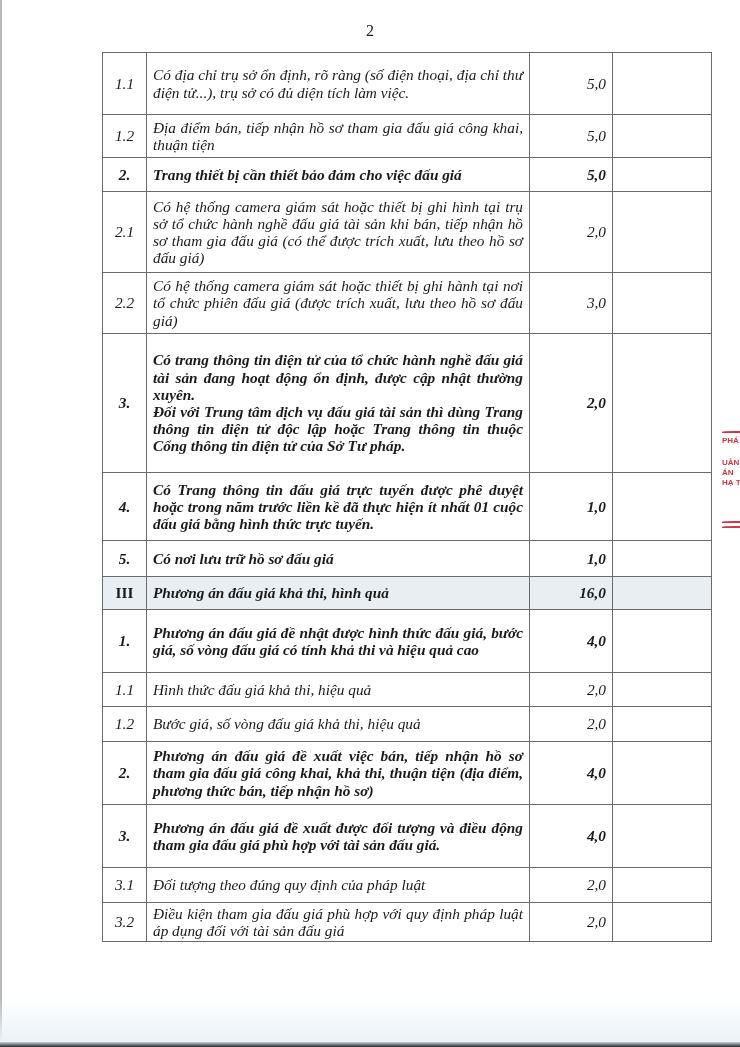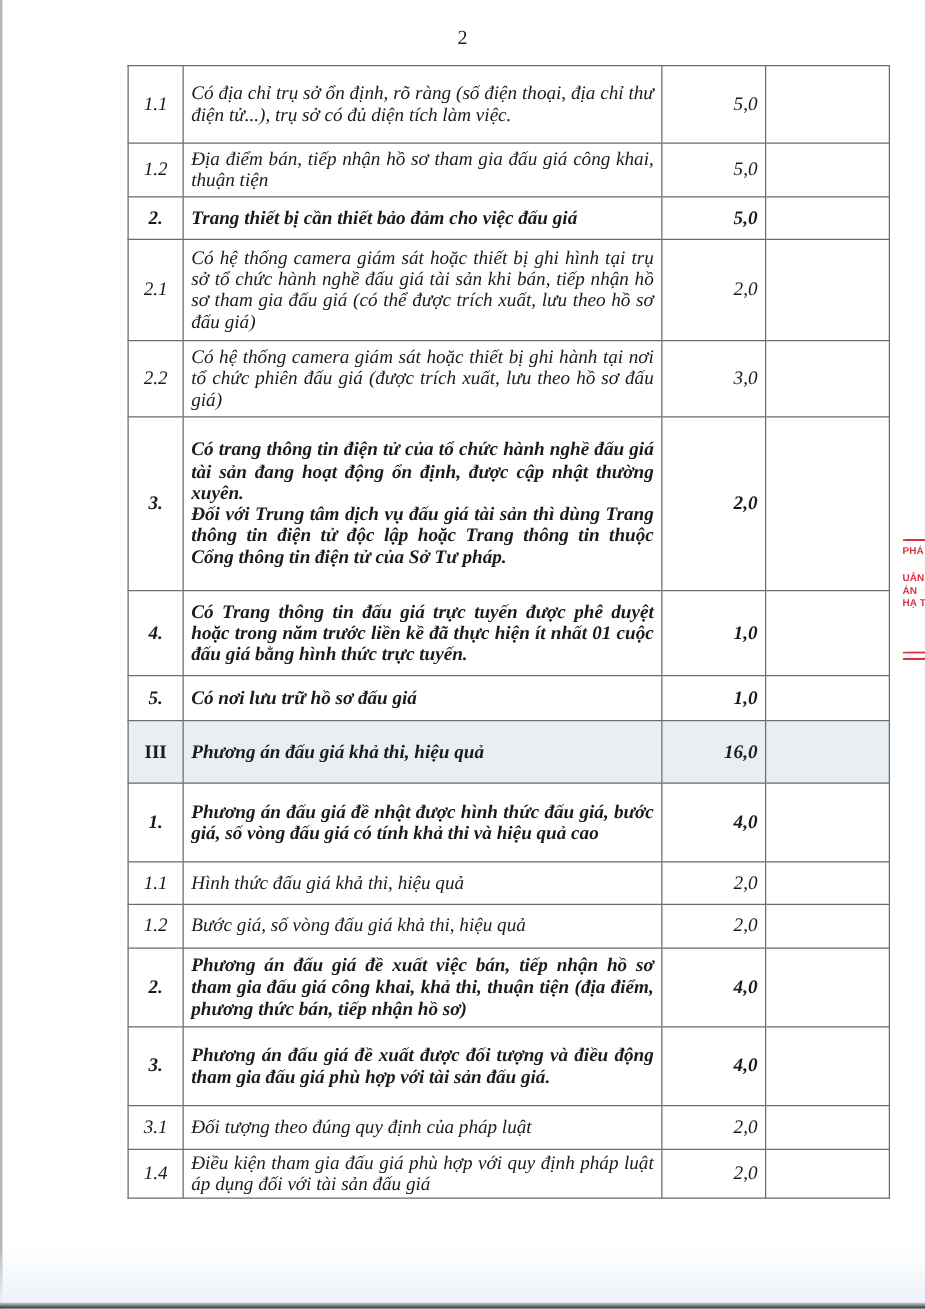--- a/index.html
+++ b/index.html
@@ -94,23 +94,23 @@
       <td class="c-desc">Có Trang thông tin đấu giá trực tuyến được phê duyệt hoặc trong năm trước liền kề đã thực hiện ít nhất 01 cuộc đấu giá bằng hình thức trực tuyến.</td>
       <td class="c-score">1,0</td>
       <td class="c-empty"></td>
     </tr>
     <tr class="bold" style="height:36px">
       <td class="c-no">5.</td>
       <td class="c-desc">Có nơi lưu trữ hồ sơ đấu giá</td>
       <td class="c-score">1,0</td>
       <td class="c-empty"></td>
     </tr>
-    <tr class="section" style="height:50px">
+    <tr class="section" style="height:33px">
       <td class="c-no">III</td>
-      <td class="c-desc">Phương án đấu giá khả thi, hiệu quả</td>
+      <td class="c-desc">Phương án đấu giá khả thi, hình quả</td>
       <td class="c-score">16,0</td>
       <td class="c-empty"></td>
     </tr>
     <tr class="bold" style="height:63px">
       <td class="c-no">1.</td>
       <td class="c-desc">Phương án đấu giá đề nhật được hình thức đấu giá, bước giá, số vòng đấu giá có tính khả thi và hiệu quả cao</td>
       <td class="c-score">4,0</td>
       <td class="c-empty"></td>
     </tr>
     <tr style="height:34px">
@@ -137,21 +137,21 @@
       <td class="c-score">4,0</td>
       <td class="c-empty"></td>
     </tr>
     <tr style="height:35px">
       <td class="c-no">3.1</td>
       <td class="c-desc">Đối tượng theo đúng quy định của pháp luật</td>
       <td class="c-score">2,0</td>
       <td class="c-empty"></td>
     </tr>
     <tr style="height:39px">
-      <td class="c-no">1.4</td>
+      <td class="c-no">3.2</td>
       <td class="c-desc">Điều kiện tham gia đấu giá phù hợp với quy định pháp luật áp dụng đối với tài sản đấu giá</td>
       <td class="c-score">2,0</td>
       <td class="c-empty"></td>
     </tr>
   </tbody>
 </table>
 
 <div class="stamp">
   <div class="arc"></div>
   <div>PHÁ</div>

